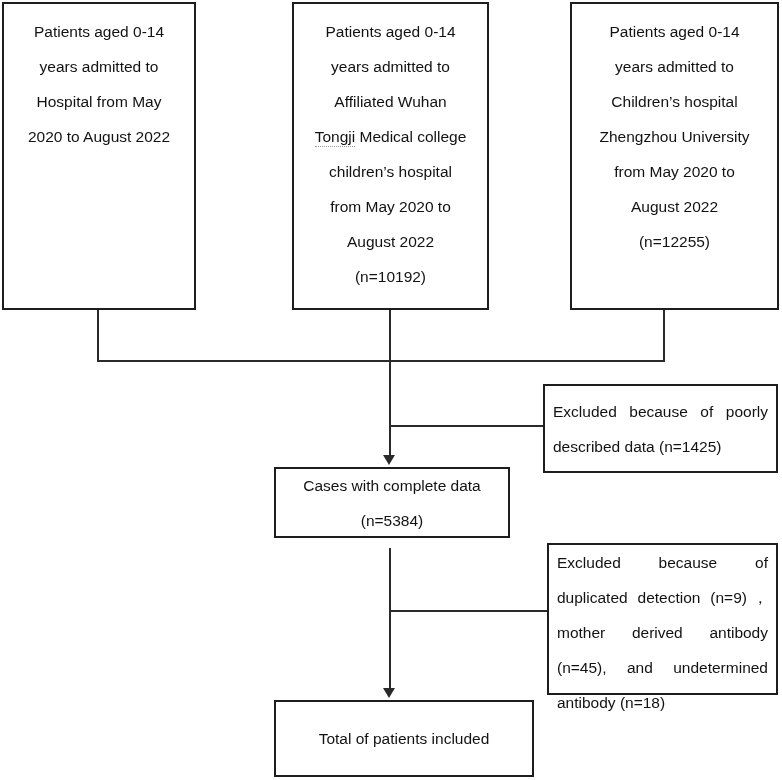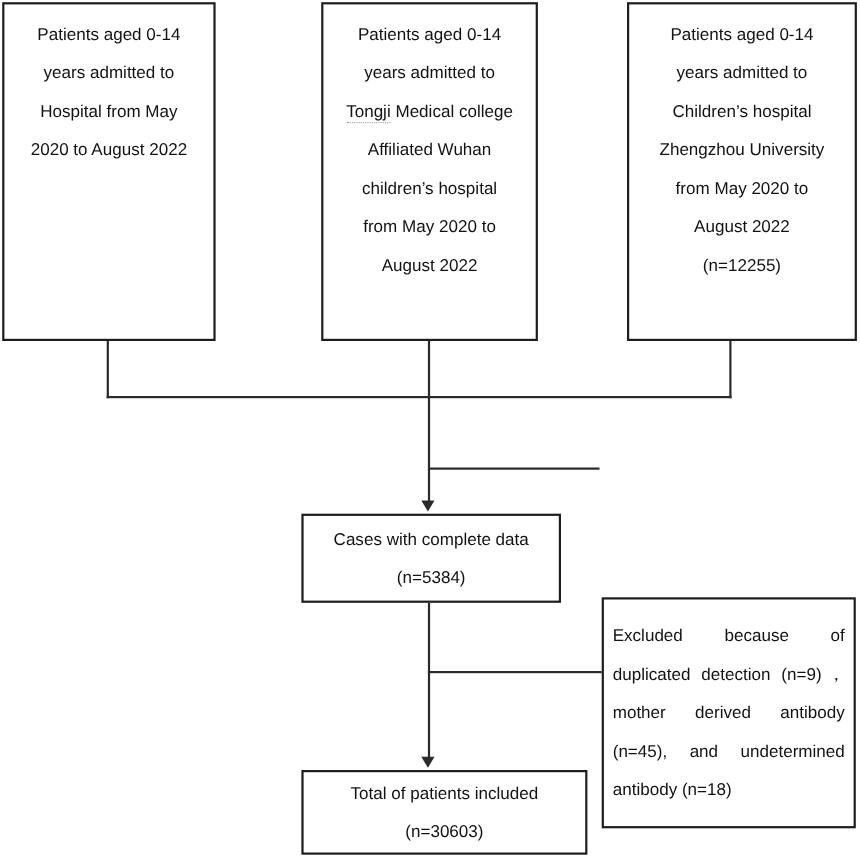--- a/index.html
+++ b/index.html
@@ -73,26 +73,26 @@
     border-top: 10px solid #2a2a2a;
     z-index: 3;
   }
 
   
   #box-xiangya   { left: 2px;   top: 2px;   width: 194px; height: 308px; padding-top: 10px; }
   #box-tongji    { left: 292px; top: 2px;   width: 197px; height: 308px; padding-top: 10px; }
   #box-zhengzhou { left: 570px; top: 2px;   width: 209px; height: 308px; padding-top: 10px; }
 
   
-  #box-complete  { left: 274px; top: 467px; width: 236px; height: 81px; justify-content: center; }
+  #box-complete  { left: 274px; top: 467px; width: 236px; height: 71px; justify-content: center; }
   #box-total     { left: 274px; top: 700px; width: 260px; height: 77px; justify-content: center; }
 
   
   #box-excluded-1 { left: 543px; top: 384px; width: 235px; height: 89px; justify-content: center; }
-  #box-excluded-2 { left: 547px; top: 543px; width: 231px; height: 210px; justify-content: center; }
+  #box-excluded-2 { left: 547px; top: 543px; width: 231px; height: 152px; justify-content: flex-start; }
 
   
   #drop-xiangya   { left: 97px;  top: 310px; height: 52px; }
   #drop-tongji    { left: 389px; top: 310px; height: 52px; }
   #drop-zhengzhou { left: 663px; top: 310px; height: 52px; }
   #merge-bar      { left: 97px;  top: 360px; width: 568px; }
   #trunk-upper    { left: 389px; top: 360px; height: 97px; }
   #branch-excl-1  { left: 389px; top: 425px; width: 156px; }
   #arrow-complete { left: 383px; top: 455px; }
   #trunk-lower    { left: 389px; top: 548px; height: 142px; }
@@ -110,25 +110,26 @@
       <div class="line">years admitted to</div>
       <div class="line">Hospital from May</div>
       <div class="line">2020 to August 2022</div>
     </div>
   </div>
 
   <div class="box center-text" id="box-tongji">
     <div class="lines">
       <div class="line">Patients aged 0-14</div>
       <div class="line">years admitted to</div>
+      <div class="line">Affiliated Wuhan</div>
       <div class="line"><span class="spell">Tongji</span><span> Medical college</span></div>
-      <div class="line">Affiliated Wuhan</div>
       <div class="line">children’s hospital</div>
       <div class="line">from May 2020 to</div>
       <div class="line">August 2022</div>
+      <div class="line">(n=10192)</div>
     </div>
   </div>
 
   <div class="box center-text" id="box-zhengzhou">
     <div class="lines">
       <div class="line">Patients aged 0-14</div>
       <div class="line">years admitted to</div>
       <div class="line">Children’s hospital</div>
       <div class="line">Zhengzhou University</div>
       <div class="line">from May 2020 to</div>
@@ -138,20 +139,26 @@
   </div>
 
   <div class="vline" id="drop-xiangya"></div>
   <div class="vline" id="drop-tongji"></div>
   <div class="vline" id="drop-zhengzhou"></div>
   <div class="hline" id="merge-bar"></div>
   <div class="vline" id="trunk-upper"></div>
   <div class="hline" id="branch-excl-1"></div>
   <div class="arrowhead" id="arrow-complete"></div>
 
+  <div class="box justify-text" id="box-excluded-1">
+    <div class="lines">
+      <div class="line">Excluded because of poorly</div>
+      <div class="line last">described data (n=1425)</div>
+    </div>
+  </div>
 
   <div class="box center-text" id="box-complete">
     <div class="lines">
       <div class="line">Cases with complete data</div>
       <div class="line">(n=5384)</div>
     </div>
   </div>
 
   <div class="vline" id="trunk-lower"></div>
   <div class="hline" id="branch-excl-2"></div>
@@ -163,17 +170,16 @@
       <div class="line">duplicated detection (n=9)，</div>
       <div class="line">mother derived antibody</div>
       <div class="line">(n=45), and undetermined</div>
       <div class="line last">antibody (n=18)</div>
     </div>
   </div>
 
   <div class="box center-text" id="box-total">
     <div class="lines">
       <div class="line">Total of patients included</div>
-      <div class="line">(n=30603)</div>
     </div>
   </div>
 
 </div>
 
 </body></html>

